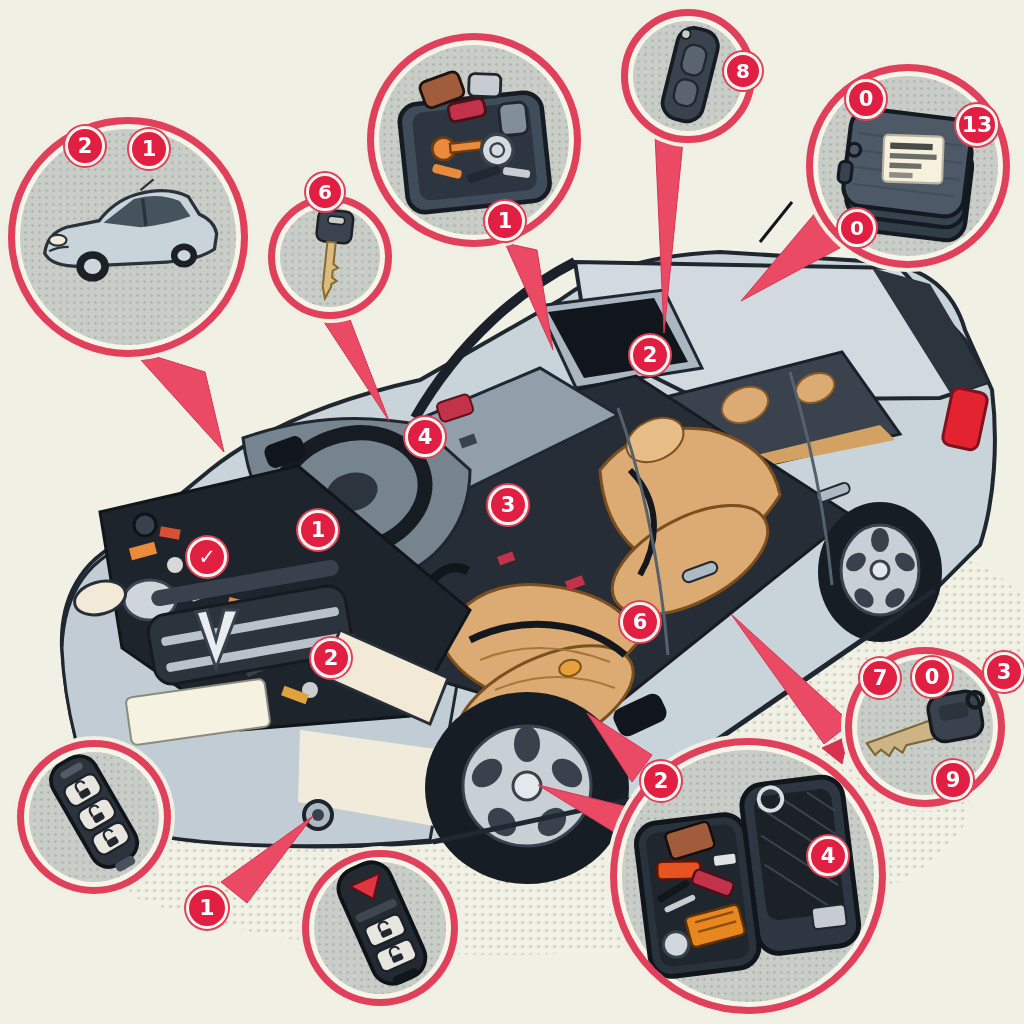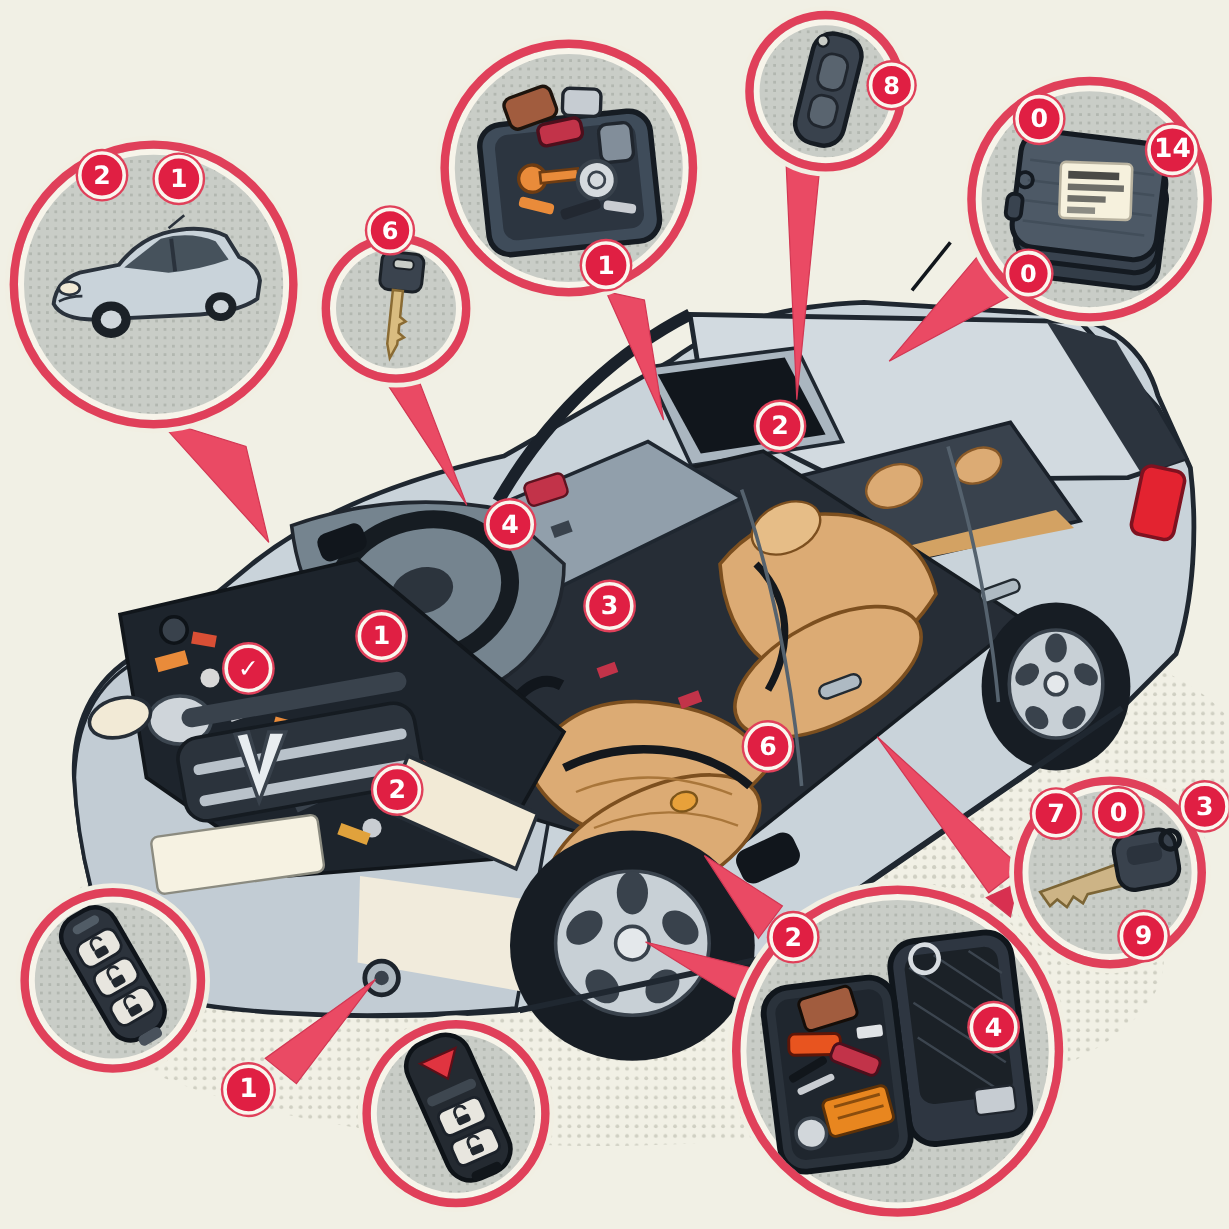--- a/index.html
+++ b/index.html
@@ -333,21 +333,21 @@
   </svg>
 </div>
 
 <div id="badge-layer">
       <div class="badge" style="left: 65px; top: 126px; width: 40px; height: 40px; font-size: 21px;">2</div>
       <div class="badge" style="left: 129px; top: 129px; width: 40px; height: 40px; font-size: 21px;">1</div>
       <div class="badge" style="left: 306px; top: 173px; width: 38px; height: 38px; font-size: 20px;">6</div>
       <div class="badge" style="left: 485px; top: 201px; width: 40px; height: 40px; font-size: 21px;">1</div>
       <div class="badge" style="left: 724px; top: 52px; width: 38px; height: 38px; font-size: 20px;">8</div>
       <div class="badge" style="left: 846px; top: 79px; width: 40px; height: 40px; font-size: 21px;">0</div>
-      <div class="badge" style="left: 956px; top: 104px; width: 42px; height: 42px; font-size: 22px;">14</div>
+      <div class="badge" style="left: 956px; top: 104px; width: 42px; height: 42px; font-size: 22px;">13</div>
       <div class="badge" style="left: 838px; top: 209px; width: 38px; height: 38px; font-size: 20px;">0</div>
       <div class="badge" style="left: 630px; top: 335px; width: 40px; height: 40px; font-size: 21px;">2</div>
       <div class="badge" style="left: 405px; top: 417px; width: 40px; height: 40px; font-size: 21px;">4</div>
       <div class="badge" style="left: 488px; top: 485px; width: 40px; height: 40px; font-size: 21px;">3</div>
       <div class="badge" style="left: 187px; top: 537px; width: 40px; height: 40px; font-size: 21px;">✓</div>
       <div class="badge" style="left: 298px; top: 510px; width: 40px; height: 40px; font-size: 21px;">1</div>
       <div class="badge" style="left: 311px; top: 638px; width: 40px; height: 40px; font-size: 21px;">2</div>
       <div class="badge" style="left: 620px; top: 602px; width: 40px; height: 40px; font-size: 21px;">6</div>
       <div class="badge" style="left: 186px; top: 887px; width: 42px; height: 42px; font-size: 22px;">1</div>
       <div class="badge" style="left: 641px; top: 761px; width: 40px; height: 40px; font-size: 21px;">2</div>

